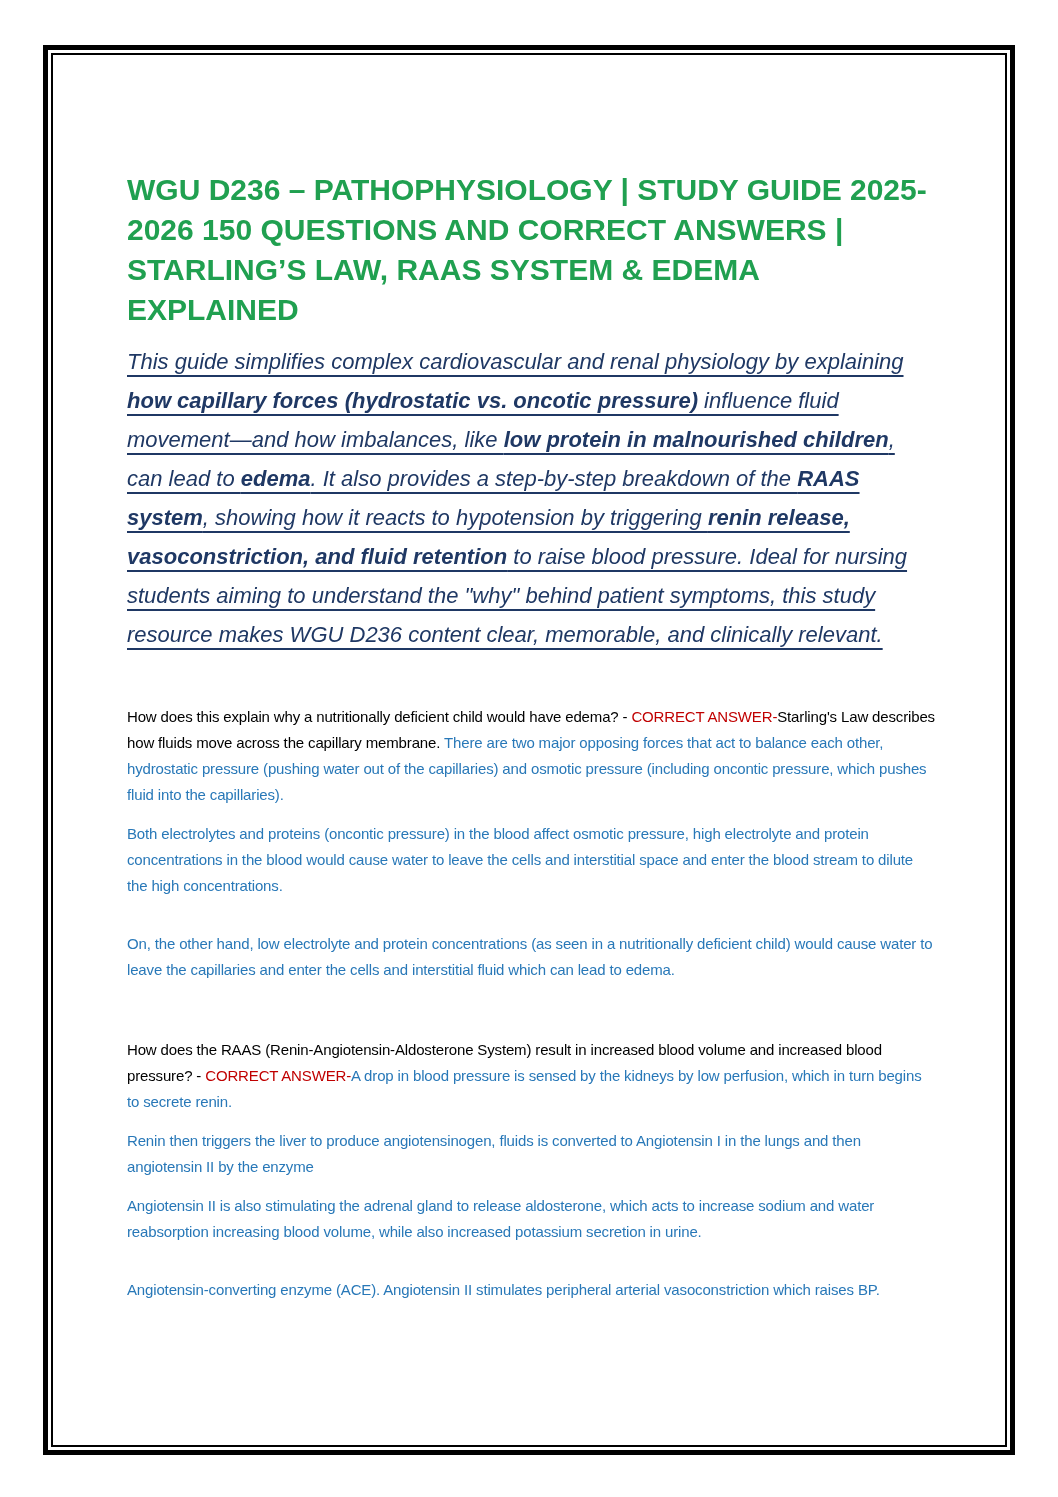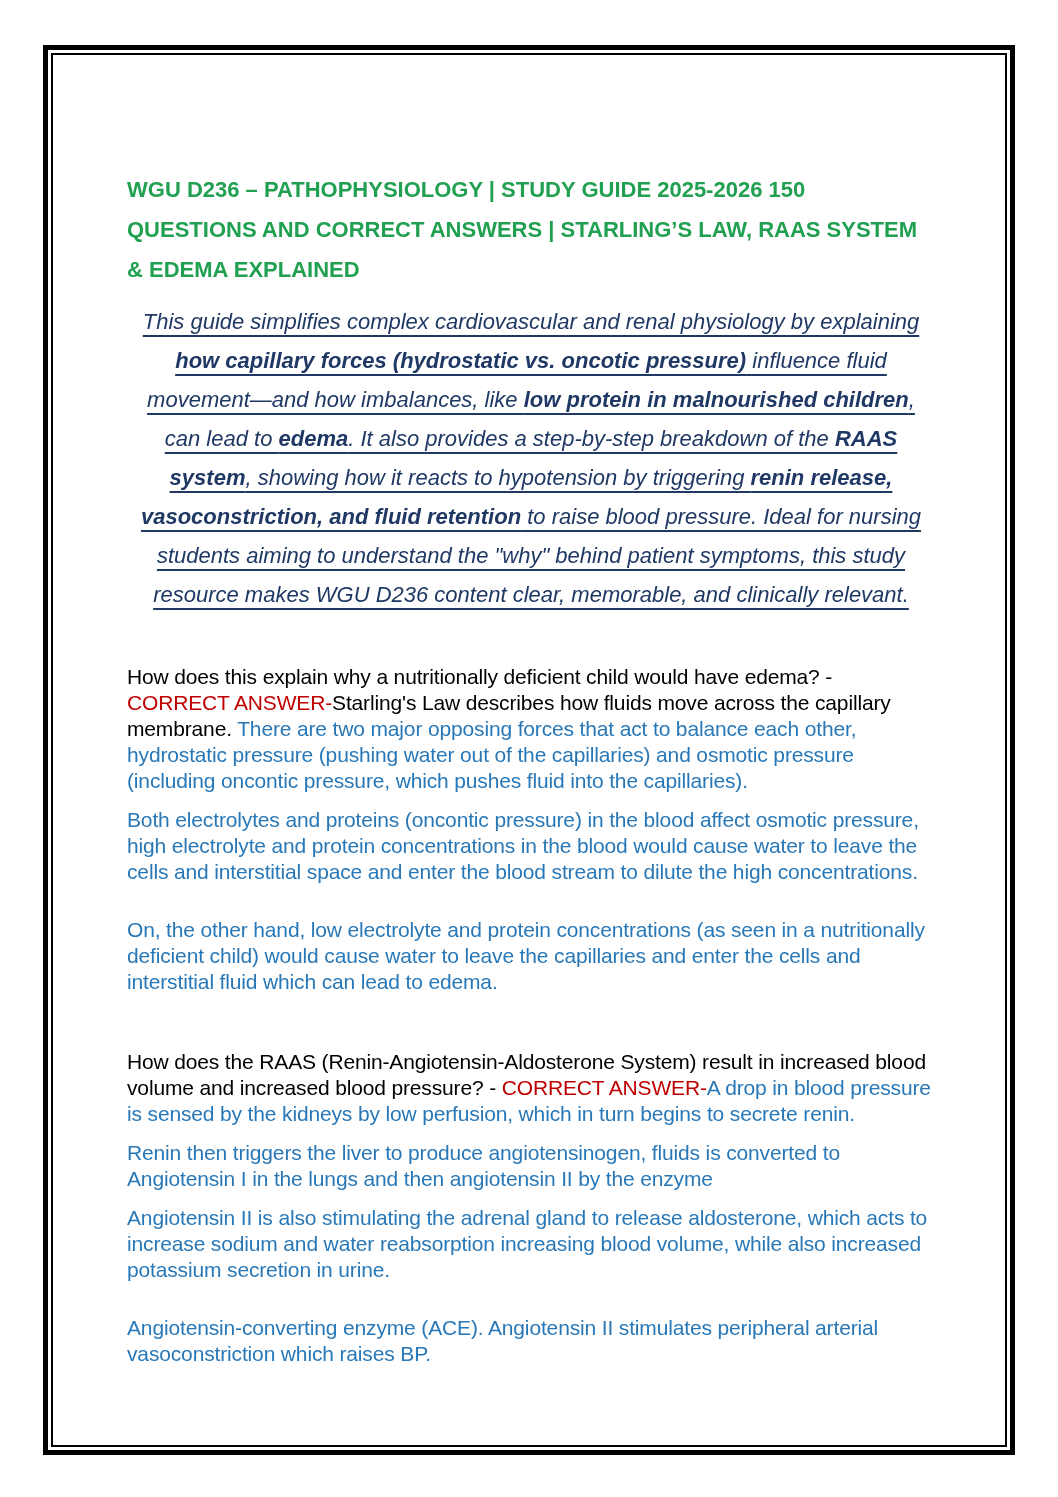--- a/index.html
+++ b/index.html
@@ -20,40 +20,39 @@
     inset:3px;
     border:2px solid var(--border_black,#000);
   }
   .content{
     position:absolute;
     left:127px;top:170px;
     width:808px;
   }
   .title{
     margin:0;
-    font-size:22px;
+    font-size:30px;
     line-height:40px;
     font-weight:bold;
     color:var(--heading_green,#20A050);
     letter-spacing:0;
   }
   .intro{
     margin:12px 0 0 0;
     font-size:22px;
     line-height:39px;
     font-style:italic;
     color:var(--intro_navy,#1F3864);
     text-decoration:underline;
     text-decoration-thickness:2px;
     text-underline-offset:6px;
-    text-align:center;
   }
   .qa{
     margin-top:50px;
-    font-size:21px;
+    font-size:15px;
     line-height:26px;
     letter-spacing:-0.15px;
     color:var(--question_black,#000);
   }
   .qa-block + .qa-block{
     margin-top:54px;
   }
   .qa-para{
     margin:0 0 13px 0;
   }

